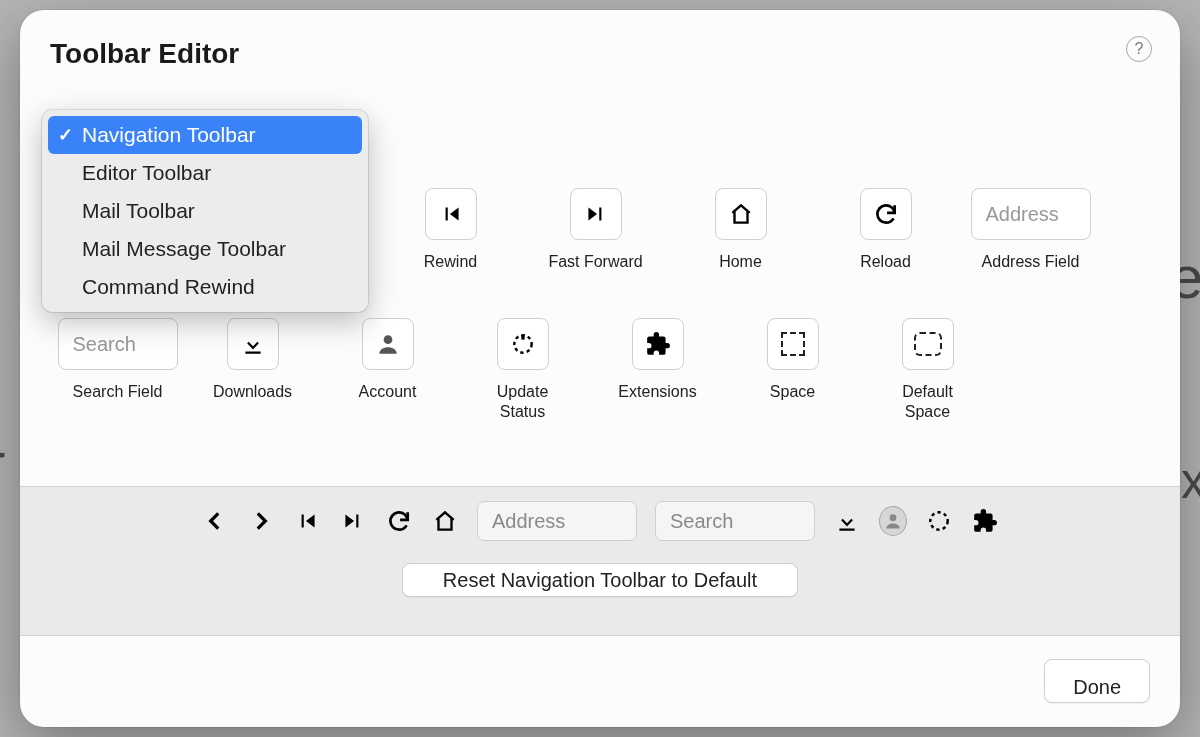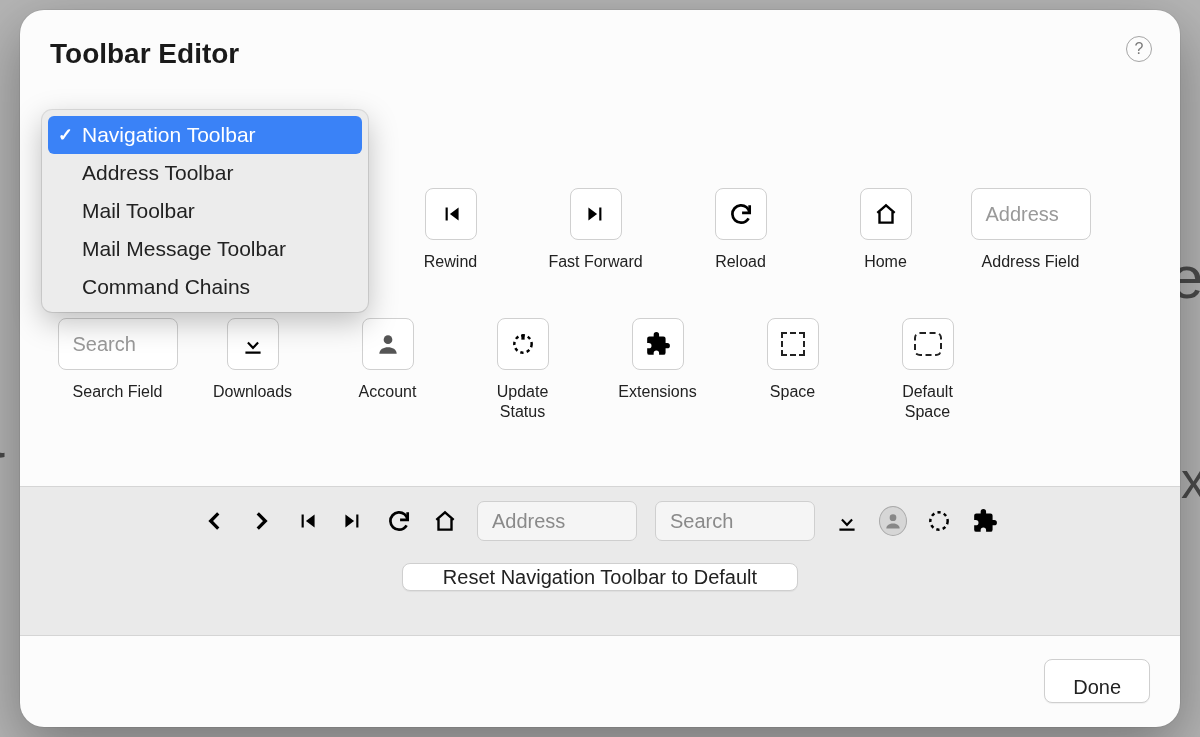--- a/index.html
+++ b/index.html
@@ -170,21 +170,21 @@
   display: flex;
   align-items: center;
   padding: 0 14px;
   color: #8a8a8a;
   font-size: 20px;
 }
 .reset-button {
   background: #fff;
   border: 1px solid #cfcfcf;
   border-radius: 8px;
-  height: 28px;
+  height: 34px;
   padding: 0 40px;
   font-size: 20px;
   color: #222;
   cursor: pointer;
   box-shadow: 0 1px 1px rgba(0,0,0,0.05);
 }
 .done-button {
   position: absolute;
   right: 30px;
   bottom: 24px;
@@ -259,36 +259,36 @@
       <div class="tool-box">
         <svg class="icon" viewBox="0 0 24 24" fill="#000">
             <path d="M15 6h2v12h-2zM5 6l8 6-8 6z"></path>
           </svg>
       </div>
       <div class="tool-label">Fast Forward</div>
     </div>
 
     <div class="tool" style="width:145px">
       <div class="tool-box">
+        <svg class="icon" viewBox="0 0 24 24" fill="none" stroke="#000" stroke-width="2.2">
+            <path d="M4 11l8-7 8 7"></path>
+            <path d="M6 10v10h12V10"></path>
+          </svg>
+      </div>
+      <div class="tool-label">Home</div>
+    </div>
+
+    <div class="tool" style="width:145px">
+      <div class="tool-box">
         <svg class="icon" viewBox="0 0 24 24" fill="none" stroke="#000" stroke-width="2.5">
             <path d="M20 11A8 8 0 1 0 12 20a8 8 0 0 0 7-4"></path>
             <path d="M20 4v7h-7" fill="none"></path>
           </svg>
       </div>
       <div class="tool-label">Reload</div>
-    </div>
-
-    <div class="tool" style="width:145px">
-      <div class="tool-box">
-        <svg class="icon" viewBox="0 0 24 24" fill="none" stroke="#000" stroke-width="2.2">
-            <path d="M4 11l8-7 8 7"></path>
-            <path d="M6 10v10h12V10"></path>
-          </svg>
-      </div>
-      <div class="tool-label">Home</div>
     </div>
 
     <div class="tool" style="width:145px">
       <div class="tool-field">Address</div>
       <div class="tool-label">Address Field</div>
     </div>
 
     <div class="tool" style="width:135px">
       <div class="tool-field">Search</div>
       <div class="tool-label">Search Field</div>
@@ -350,30 +350,30 @@
 Space</div>
     </div>
 
   </div>
 
   <div class="dropdown">
     <div class="dropdown-item selected">
         <span>Navigation Toolbar</span>
       </div>
     <div class="dropdown-item">
-        <span>Address Toolbar</span>
+        <span>Editor Toolbar</span>
       </div>
     <div class="dropdown-item">
         <span>Mail Toolbar</span>
       </div>
     <div class="dropdown-item">
         <span>Mail Message Toolbar</span>
       </div>
     <div class="dropdown-item">
-        <span>Command Chains</span>
+        <span>Command Rewind</span>
       </div>
   </div>
 
   <div class="preview-bar">
     <div class="preview-row">
       <div class="pi">
         <svg class="icon" viewBox="0 0 24 24" fill="none" stroke="#000" stroke-width="3">
             <path d="M15 5l-7 7 7 7"></path>
           </svg>
       </div>

